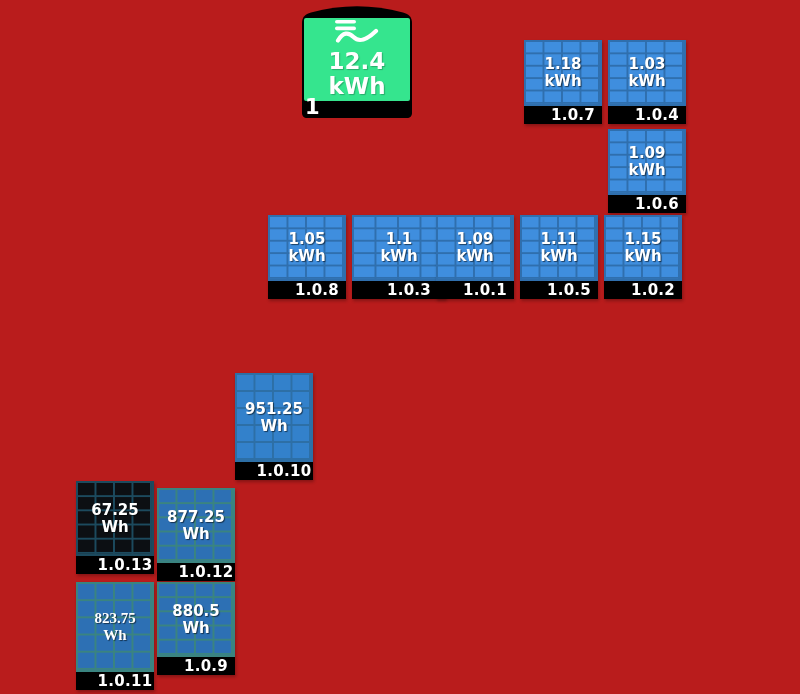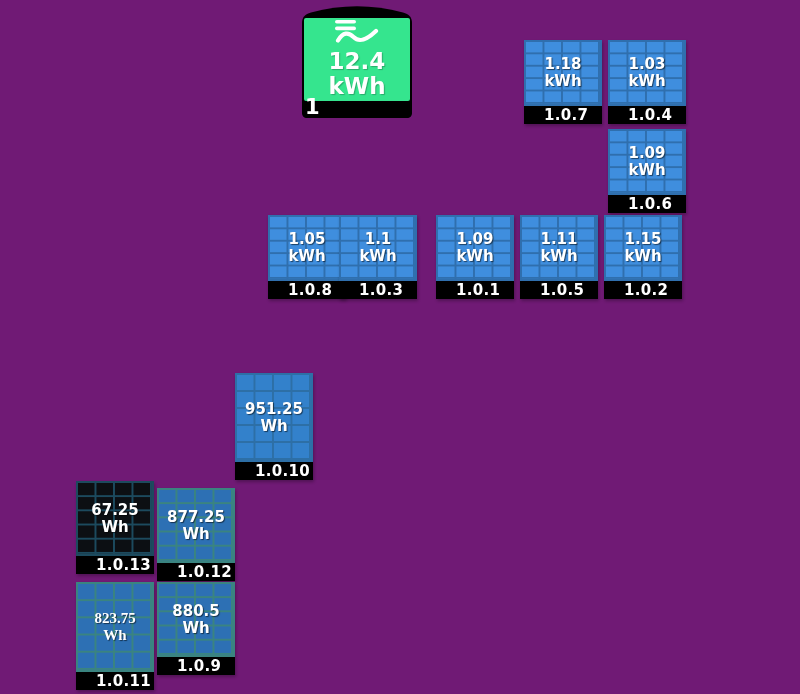--- a/index.html
+++ b/index.html
@@ -1,21 +1,21 @@
 <!DOCTYPE html>
 <html><head>
 <meta charset="utf-8">
 <style>
   html,body { margin:0; padding:0; background:#ffffff; }
   body {
     width:800px; height:694px;
     font-family:"DejaVu Sans","Liberation Sans",sans-serif;
     overflow:hidden;
   }
-  #canvas { position:relative; width:800px; height:694px; background:#701a75; }
+  #canvas { position:relative; width:800px; height:694px; background:#b91c1c; }
 
   
   .panel {
     position:absolute;
     box-shadow:1px 2px 3px rgba(0,0,0,0.28);
     cursor:pointer;
   }
   .panel-grid {
     position:relative;
     width:100%;
@@ -35,21 +35,21 @@
     color:#ffffff; font-weight:bold;
     font-size:15px; line-height:17px;
     text-align:center;
     text-shadow:1px 1px 1px rgba(0,0,0,0.55);
   }
   .panel-label {
     height:18px; line-height:18px;
     background:#000000; color:#ffffff;
     font-weight:bold; font-size:15px;
     padding-left:20px; letter-spacing:0.3px;
-    white-space:nowrap; overflow:hidden;
+    white-space:nowrap; overflow:hidden;text-align:center;
   }
 
   
   #inverter { position:absolute; cursor:pointer; }
   .inv-shell { position:absolute; left:0; top:0; }
   .inv-screen {
     position:absolute; left:5px; top:13px;
     width:106px; height:83px;
     border-radius:2px;
     display:flex; flex-direction:column;
@@ -121,21 +121,21 @@
     </div>
     <div class="panel" style="left: 268px; top: 215px; width: 78px; --fill: #3f8ede; --line: #2f6fae;">
       <div class="panel-grid" style="height: 66px;">
         <div class="panel-value">
           <span class="val">1.05</span>
           <span class="unit">kWh</span>
         </div>
       </div>
       <div class="panel-label">1.0.8</div>
     </div>
-    <div class="panel" style="left: 339px; top: 215px; width: 78px; --fill: #3f8ede; --line: #2f6fae;">
+    <div class="panel" style="left: 352px; top: 215px; width: 94px; --fill: #3f8ede; --line: #2f6fae;">
       <div class="panel-grid" style="height: 66px;">
         <div class="panel-value">
           <span class="val">1.1</span>
           <span class="unit">kWh</span>
         </div>
       </div>
       <div class="panel-label">1.0.3</div>
     </div>
     <div class="panel" style="left: 436px; top: 215px; width: 78px; --fill: #3f8ede; --line: #2f6fae;">
       <div class="panel-grid" style="height: 66px;">

